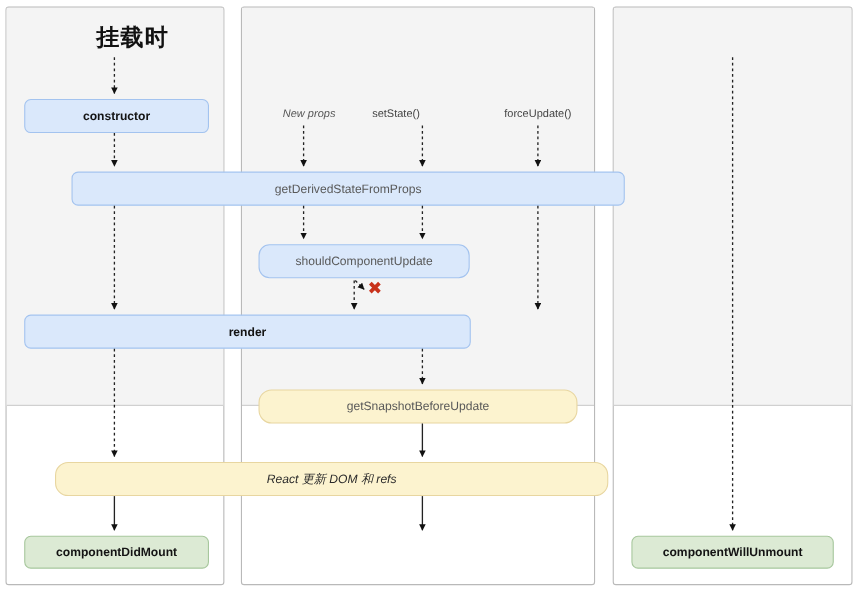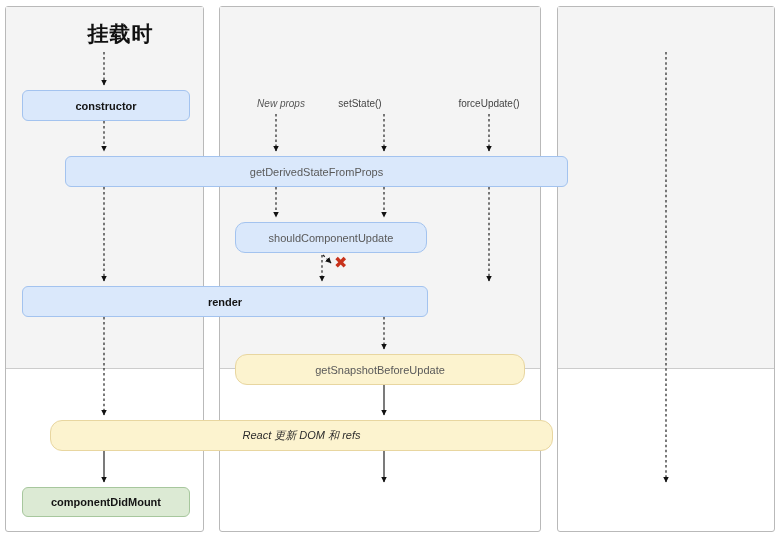--- a/index.html
+++ b/index.html
@@ -69,20 +69,21 @@
 
   <div class="box blue t-bold" style="left:22px;top:286px;width:406px;height:31px;">render</div>
 
   <div class="box yellow t-dim" style="left:235px;top:354px;width:290px;height:31px;">getSnapshotBeforeUpdate</div>
 
   <div class="box yellow t-italic" style="left:22px;top:420px;width:503px;height:31px;margin-left:28px;">React 更新 DOM 和 refs</div>
 
   <div class="box green t-bold" style="left:22px;top:487px;width:168px;height:30px;">componentDidMount</div>
 
 
+  <div class="box green t-bold" style="left:574px;top:487px;width:184px;height:30px;">componentWillUnmount</div>
 
   <span id="cancel-x">✖</span>
 
   <svg id="arrow-layer" width="780" height="540" viewBox="0 0 780 540">
     <defs>
       <marker id="ah" markerUnits="userSpaceOnUse" markerWidth="8" markerHeight="8" refX="5.5" refY="3" orient="auto">
         <path d="M0,0 L6,3 L0,6 Z" fill="#111111"></path>
       </marker>
     </defs>
     <g stroke="#222222" stroke-width="1.2" fill="none">

